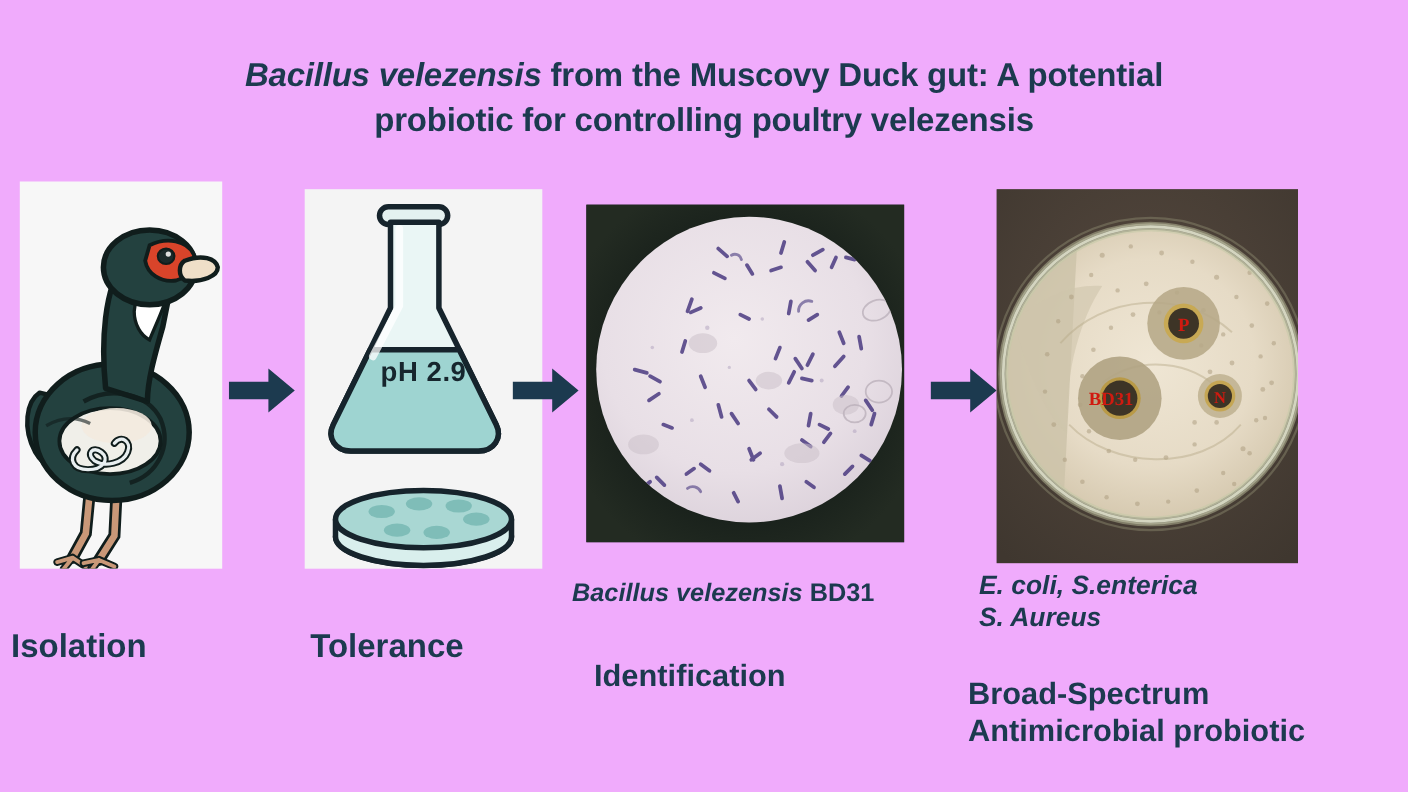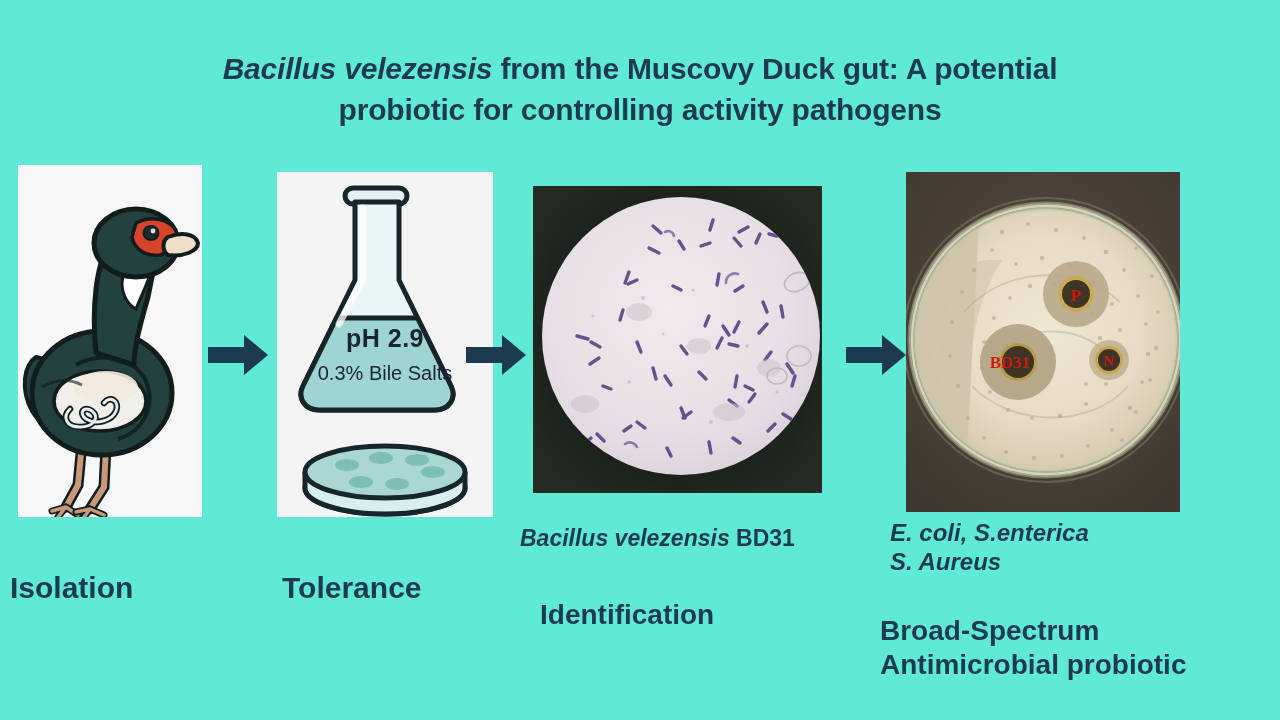--- a/index.html
+++ b/index.html
@@ -5,21 +5,21 @@
   html, body {
     margin: 0; padding: 0;
     width: 1280px; height: 720px;
     background: #ffffff;
     font-family: "Liberation Sans", sans-serif;
     overflow: hidden;
   }
   #stage {
     position: relative;
     width: 1280px; height: 720px;
-    background: #5eead4;
+    background: #f0abfc;
   }
 
   
   .title {
     position: absolute;
     left: 120px; top: 48px;
     width: 1040px;
     text-align: center;
     color: #1c3a4f;
     font-size: 30px;
@@ -89,21 +89,21 @@
   #cap-pathogens     { left: 890px; top: 518px;  width: 390px; font-size: 24px; font-style: italic; }
   #cap-activity      { left: 880px; top: 614px;  width: 400px; font-size: 28px; }
 </style>
 </head>
 <body>
 
 <div id="stage">
 
   <div class="title">
     <span class="sp">Bacillus velezensis</span><span> from the Muscovy Duck gut: A potential</span><br>
-    <span>probiotic for controlling activity pathogens</span>
+    <span>probiotic for controlling poultry velezensis</span>
   </div>
 
   <div class="panel" id="panel-duck">
     <svg id="duck-svg" width="184" height="352" viewBox="0 0 184 352">
 
       <path d="M18 192 C 6 200, 2 224, 14 246 C 22 260, 38 268, 54 266 L 52 200 Z" fill="#23413f" stroke="#101d1c" stroke-width="4" stroke-linejoin="round"></path>
 
       <path d="M64 278 L60 320 L48 342" fill="none" stroke="#101d1c" stroke-width="11" stroke-linecap="round"></path>
       <path d="M64 278 L60 320 L48 342" fill="none" stroke="#c99878" stroke-width="6" stroke-linecap="round"></path>
       <path d="M48 342 L34 346 M48 342 L40 352 M48 342 L60 350" fill="none" stroke="#101d1c" stroke-width="7" stroke-linecap="round"></path>
@@ -162,21 +162,20 @@
       <ellipse cx="108" cy="300" rx="80" ry="26" fill="#a9d7d3" stroke="#16242c" stroke-width="5"></ellipse>
 
       <ellipse cx="70" cy="293" rx="12" ry="6" fill="#7fbdb8"></ellipse>
       <ellipse cx="104" cy="286" rx="12" ry="6" fill="#7fbdb8"></ellipse>
       <ellipse cx="140" cy="288" rx="12" ry="6" fill="#7fbdb8"></ellipse>
       <ellipse cx="84" cy="310" rx="12" ry="6" fill="#7fbdb8"></ellipse>
       <ellipse cx="120" cy="312" rx="12" ry="6" fill="#7fbdb8"></ellipse>
       <ellipse cx="156" cy="300" rx="12" ry="6" fill="#7fbdb8"></ellipse>
     </svg>
     <div class="flask-text" id="flask-ph">pH 2.9</div>
-    <div class="flask-text" id="flask-bile">0.3% Bile Salts</div>
   </div>
 
   <svg class="arrow" style="left:466px; top:333px;" width="62" height="44" viewBox="0 0 62 44">
     <path d="M0 14 L36 14 L36 2 L60 22 L36 42 L36 30 L0 30 Z" fill="#1c3a4f"></path>
   </svg>
 
   <div class="panel" id="panel-micro">
     <svg id="micro-svg" width="289" height="307" viewBox="0 0 289 307">
       <defs>
         <radialGradient id="fieldGrad" cx="45%" cy="40%" r="62%">

